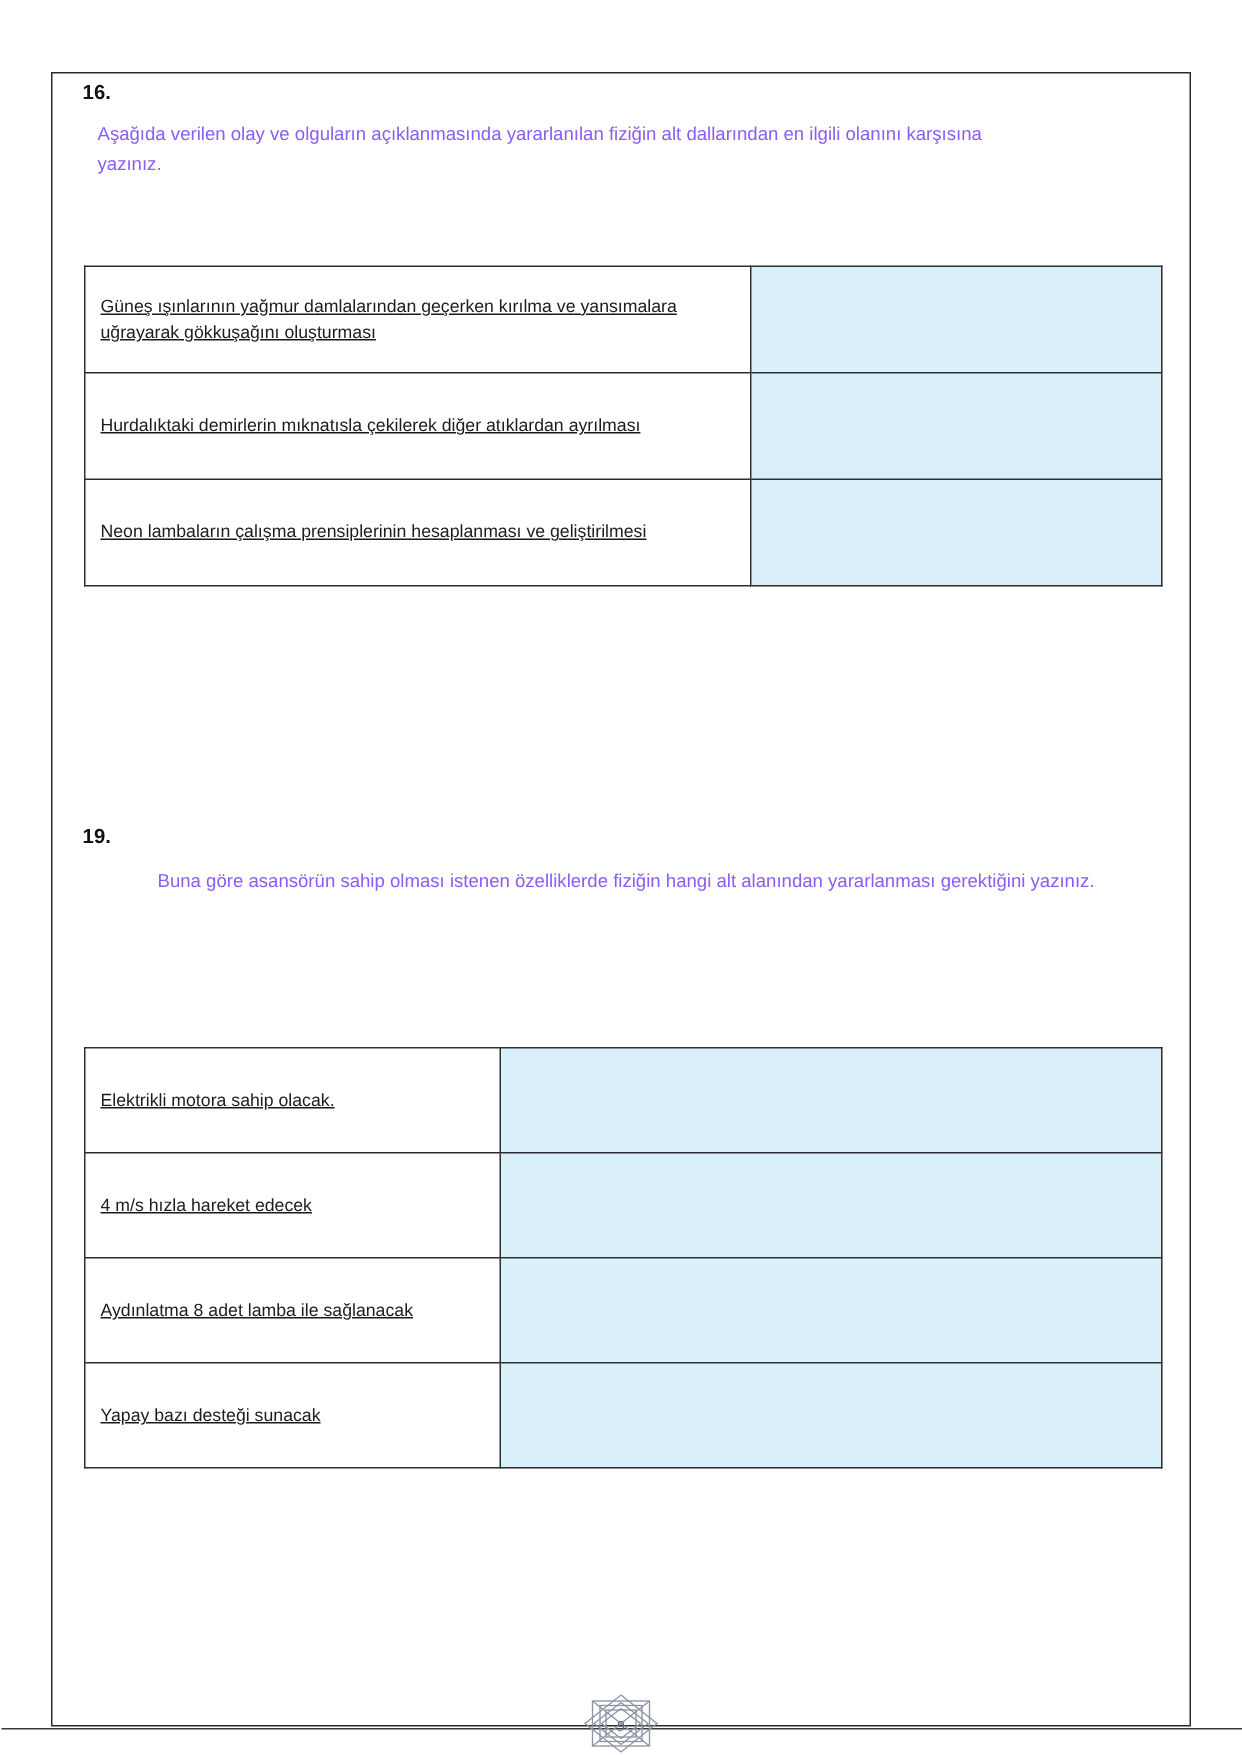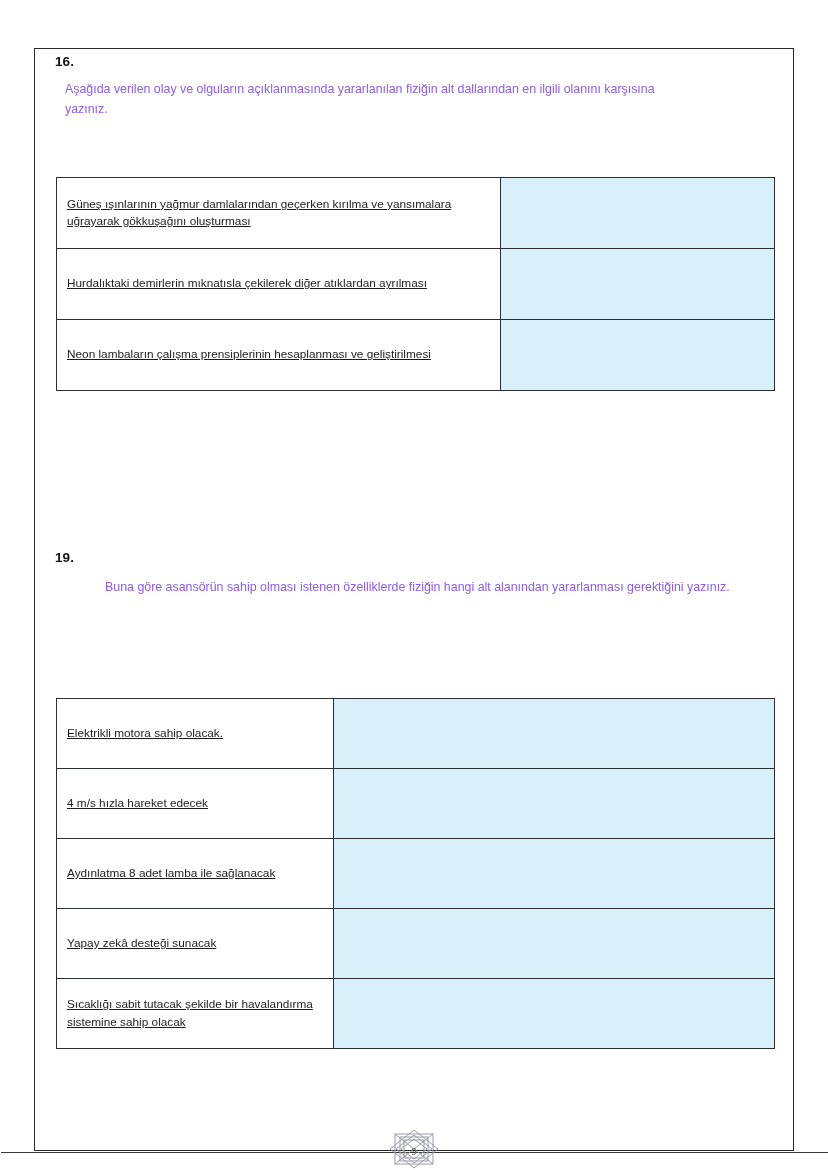--- a/index.html
+++ b/index.html
@@ -202,25 +202,21 @@
           </tr>
           <tr>
             <td class="cell-prompt">4 m/s hızla hareket edecek</td>
             <td class="cell-answer"></td>
           </tr>
           <tr>
             <td class="cell-prompt">Aydınlatma 8 adet lamba ile sağlanacak</td>
             <td class="cell-answer"></td>
           </tr>
           <tr>
-            <td class="cell-prompt">Yapay zekâ desteği sunacak</td>
-            <td class="cell-answer"></td>
-          </tr>
-          <tr>
-            <td class="cell-prompt">Sıcaklığı sabit tutacak şekilde bir havalandırma sistemine sahip olacak</td>
+            <td class="cell-prompt">Yapay bazı desteği sunacak</td>
             <td class="cell-answer"></td>
           </tr>
         </tbody>
       </table>
     </section>
 
     <div id="page-footer">
       <div id="footer-rule"></div>
       <div id="footer-mark">
         <svg width="56" height="46" viewBox="0 0 56 46" aria-hidden="true">

